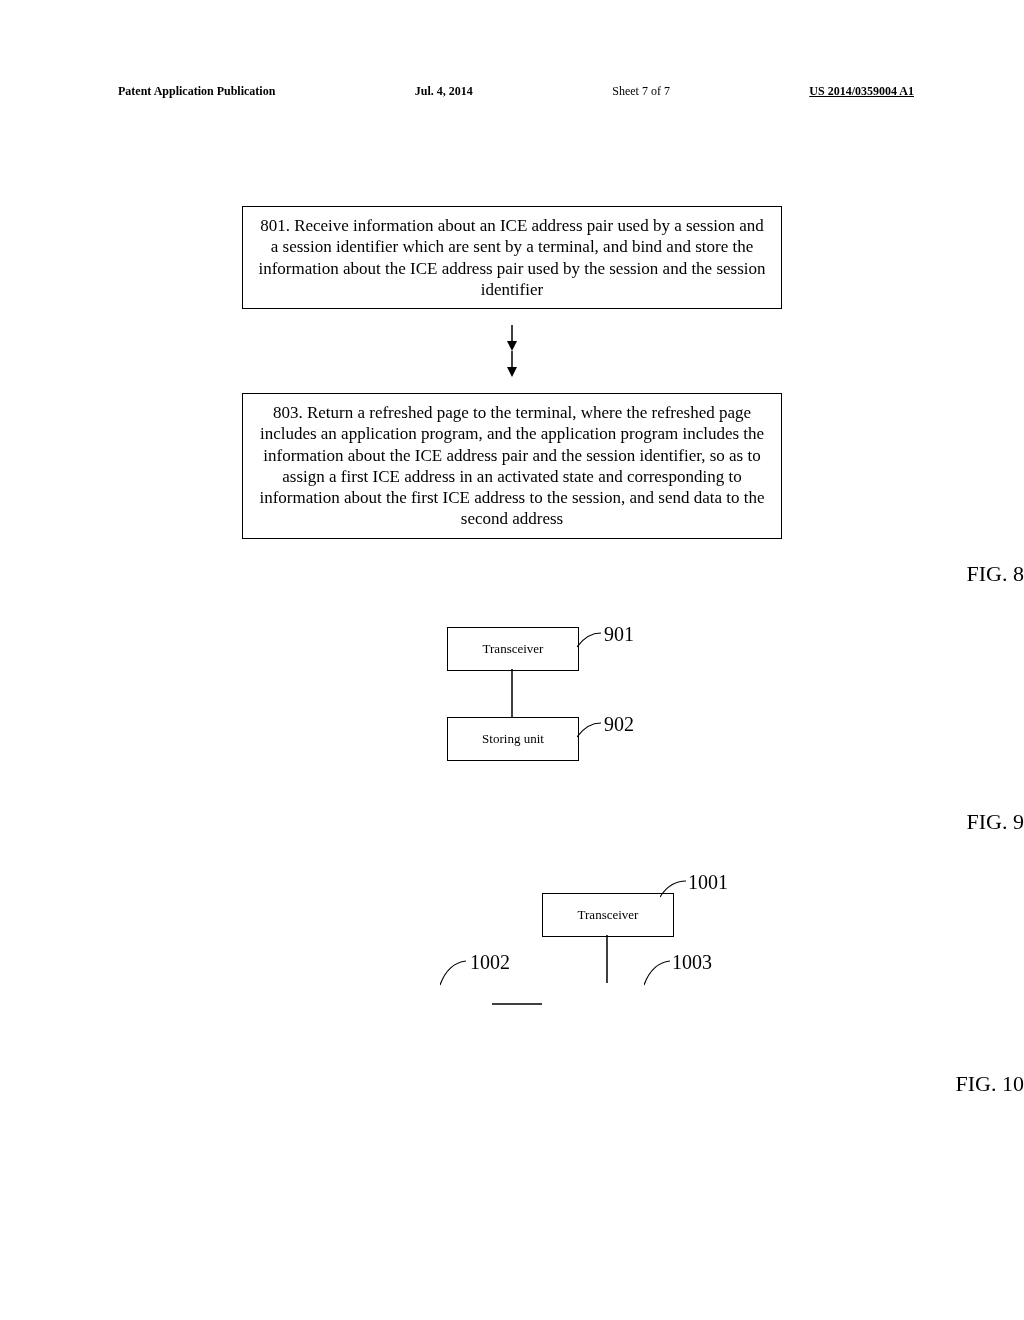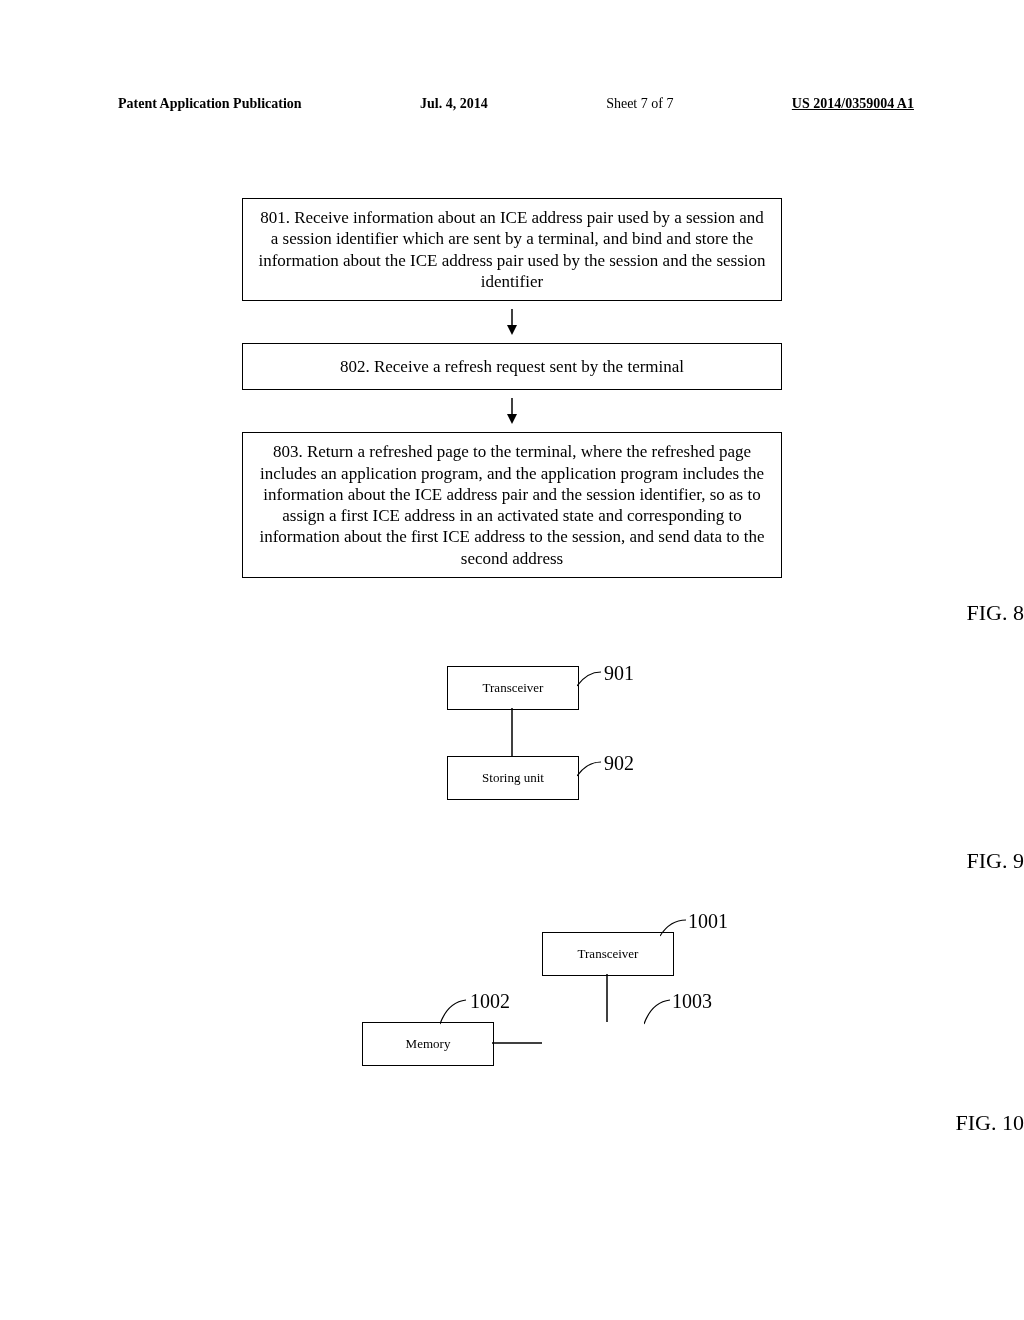--- a/index.html
+++ b/index.html
@@ -7,26 +7,26 @@
     padding: 0;
     font-family: "Times New Roman", Times, serif;
     background: #fff;
     color: #000;
     width: 1024px;
     height: 1320px;
     position: relative;
   }
   .header {
     position: absolute;
-    top: 96px;
+    top: 84px;
     left: 118px;
     right: 110px;
     display: flex;
     justify-content: space-between;
-    font-size: 14px;
+    font-size: 12px;
     font-weight: bold;
   }
   .header .date { font-weight: bold; }
   .header .sheet { font-weight: normal; }
   .header .pubno { font-weight: bold; text-decoration: underline; }
   .content {
     position: absolute;
     top: 190px;
     left: 0;
     width: 1024px;
@@ -34,21 +34,21 @@
   .flow8 {
     width: 540px;
     margin: 0 auto;
   }
   .box {
     border: 1.5px solid #000;
     padding: 8px 14px;
     font-size: 17px;
     text-align: center;
     line-height: 1.25;
-    margin: 8px auto;
+    margin: 16px auto;
   }
   .arrow-down {
     width: 540px;
     margin: 0 auto;
     display: flex;
     justify-content: center;
   }
   .arrow-down svg { display: block; }
   .fig-label {
     text-align: right;
@@ -102,21 +102,20 @@
 <div class="content">
 
   <div class="flow8">
     <div class="box">801. Receive information about an ICE address pair used by a session and a session identifier which are sent by a terminal, and bind and store the information about the ICE address pair used by the session and the session identifier</div>
     <div class="arrow-down">
       <svg width="16" height="26">
         <line x1="8" y1="0" x2="8" y2="18" stroke="#000" stroke-width="1.5"></line>
         <polygon points="8,26 3,16 13,16" fill="#000"></polygon>
       </svg>
     </div>
-    <div class="box" style="padding-top:12px;padding-bottom:12px">802. Receive a refresh request sent by the terminal</div>
     <div class="arrow-down">
       <svg width="16" height="26">
         <line x1="8" y1="0" x2="8" y2="18" stroke="#000" stroke-width="1.5"></line>
         <polygon points="8,26 3,16 13,16" fill="#000"></polygon>
       </svg>
     </div>
     <div class="box">803. Return a refreshed page to the terminal, where the refreshed page includes an application program, and the application program includes the information about the ICE address pair and the session identifier, so as to assign a first ICE address in an activated state and corresponding to information about the first ICE address to the session, and send data to the second address</div>
   </div>
   <div class="fig-label">FIG. 8</div>
 
@@ -144,21 +143,20 @@
     <div class="small-box" style="top:18px; left:300px;">Transceiver</div>
     <svg class="lead" style="top:4px; left:418px;" width="40" height="24">
       <path d="M0 18 Q 10 2 26 2" fill="none" stroke="#000" stroke-width="1.2"></path>
     </svg>
     <span class="ref-label" style="top:-4px; left:446px;">1001</span>
 
     <svg style="position:absolute; top:60px; left:364px;" width="2" height="48">
       <line x1="1" y1="0" x2="1" y2="48" stroke="#000" stroke-width="1.5"></line>
     </svg>
 
-    <div class="small-box" style="top:108px; left:120px;">Memory</div>
     <svg class="lead" style="top:84px; left:198px;" width="40" height="30">
       <path d="M0 26 Q 8 4 26 2" fill="none" stroke="#000" stroke-width="1.2"></path>
     </svg>
     <span class="ref-label" style="top:76px; left:228px;">1002</span>
 
     <svg class="lead" style="top:84px; left:402px;" width="40" height="30">
       <path d="M0 26 Q 8 4 26 2" fill="none" stroke="#000" stroke-width="1.2"></path>
     </svg>
     <span class="ref-label" style="top:76px; left:430px;">1003</span>
 

